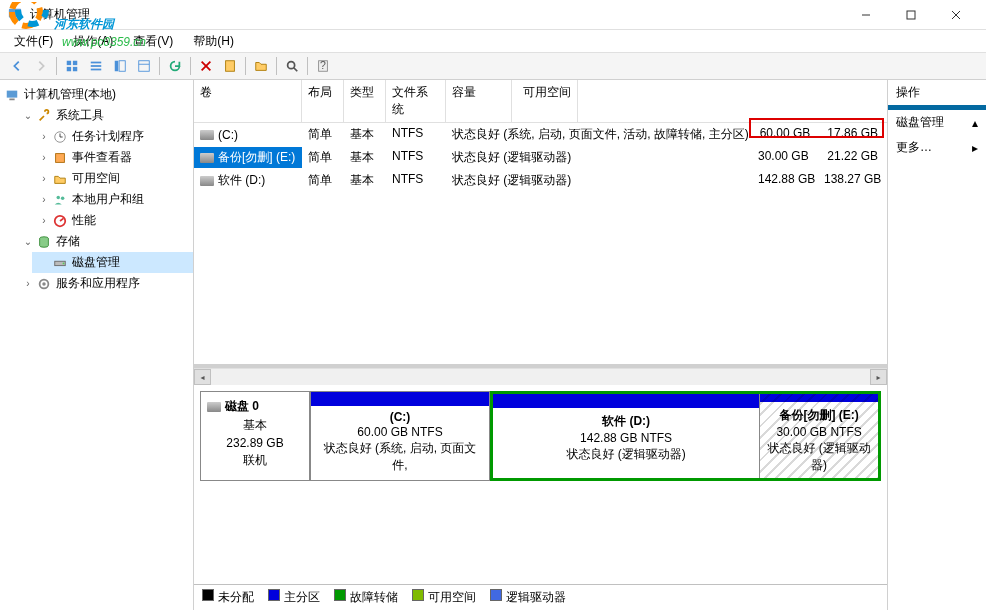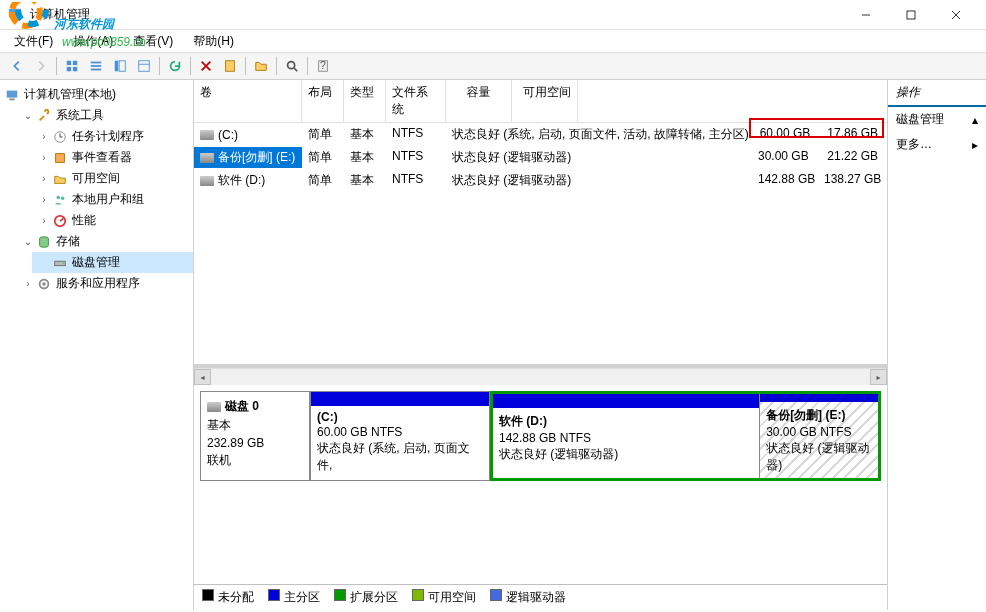--- a/index.html
+++ b/index.html
@@ -39,36 +39,36 @@
 .vl-row.selected .vl-cell-vol { background: #0078d7; color: #fff; }
 .vl-cell { padding: 2px 6px; white-space: nowrap; overflow: hidden; }
 .vl-cell-vol { display: flex; align-items: center; gap: 4px; }
 .drive-icon { width: 14px; height: 10px; background: linear-gradient(#ccc,#888); border-radius: 1px; display: inline-block; }
 .red-highlight { position: absolute; border: 2px solid #d00; pointer-events: none; }
 
 .hscroll { height: 17px; border-top: 1px solid #e0e0e0; display: flex; background: #f0f0f0; }
 .hscroll-btn { width: 17px; background: #e0e0e0; border: 1px solid #c0c0c0; display:flex; align-items:center; justify-content:center; font-size:8px; color:#555;}
 .hscroll-track { flex: 1; }
 
-.disk-graphic { flex: 1; padding: 6px; overflow: auto; }
+.disk-graphic { flex: 1; padding: 6px; overflow: auto; text-align: center; }
 .disk-row { display: flex; height: 90px; margin-bottom: 6px; }
 .disk-info { width: 110px; border: 1px solid #888; padding: 6px; display: flex; flex-direction: column; gap: 2px; }
 .disk-info-icon { display: flex; align-items: center; gap: 4px; }
 .disk-partitions { flex: 1; display: flex; border: 3px solid #009900; }
 .partition { flex: 1; border-right: 1px solid #888; padding: 4px 6px; display: flex; flex-direction: column; gap: 1px; position: relative; }
 .partition:last-child { border-right: none; }
 .partition .p-header { height: 14px; background: #0000dd; margin: -4px -6px 4px -6px; }
 .partition.striped::before { content:""; position:absolute; inset:0; background: repeating-linear-gradient(135deg, transparent 0 6px, rgba(0,0,0,.15) 6px 8px); pointer-events:none; }
 
 .legend { border-top: 1px solid #c0c0c0; padding: 4px 8px; display: flex; gap: 14px; align-items: center; background:#fff; }
 .legend-item { display: flex; align-items: flex-start; gap: 4px; }
 .legend-sw { width: 12px; height: 12px; border: 1px solid #666; }
 
 .actions-panel { width: 98px; background: #fff; }
-.actions-header { padding: 4px 8px; border-bottom: 2px solid #0369a1; cursor: pointer; font-style: italic; }
+.actions-header { padding: 4px 8px; border-bottom: 5px solid #0369a1; cursor: pointer; }
 .actions-item { padding: 4px 8px; cursor: pointer; display: flex; align-items: center; justify-content: space-between; }
 .actions-item:first-of-type { background: #e8e8e8; border-bottom: 1px solid #d0d0d0; }
 
 svg.icon { width: 14px; height: 14px; }
 </style>
 </head>
 <body>
 
 <div class="watermark-logo">
   <svg width="200" height="50">
@@ -305,21 +305,21 @@
     </div>
   </div>
 
   <div class="center-panel">
     <div class="volume-list">
       <div class="vl-header">
         <div class="vl-header-cell" style="width:108px">卷</div>
         <div class="vl-header-cell" style="width:42px">布局</div>
         <div class="vl-header-cell" style="width:42px">类型</div>
         <div class="vl-header-cell" style="width:60px">文件系统</div>
-        <div class="vl-header-cell" style="width:66px;text-align:center">容量</div>
+        <div class="vl-header-cell" style="width:66px;text-align:left">容量</div>
         <div class="vl-header-cell" style="width:66px;text-align:right">可用空间</div>
       </div>
       <div id="vl-rows">
           <div class="vl-row">
             <div class="vl-cell vl-cell-vol" style="width:108px">
               <span class="drive-icon"></span>
               <span>(C:)</span>
             </div>
             <div class="vl-cell" style="width:42px">简单</div>
             <div class="vl-cell" style="width:42px">基本</div>
@@ -401,21 +401,21 @@
       <div class="legend-item">
           <span class="legend-sw" style="background:#000"></span>
           <span>未分配</span>
         </div>
       <div class="legend-item">
           <span class="legend-sw" style="background:#0000dd"></span>
           <span>主分区</span>
         </div>
       <div class="legend-item">
           <span class="legend-sw" style="background:#009900"></span>
-          <span>扩展分区</span>
+          <span>故障转储</span>
         </div>
       <div class="legend-item">
           <span class="legend-sw" style="background:#7fba00"></span>
           <span>可用空间</span>
         </div>
       <div class="legend-item">
           <span class="legend-sw" style="background:#4169e1"></span>
           <span>逻辑驱动器</span>
         </div>
     </div>

